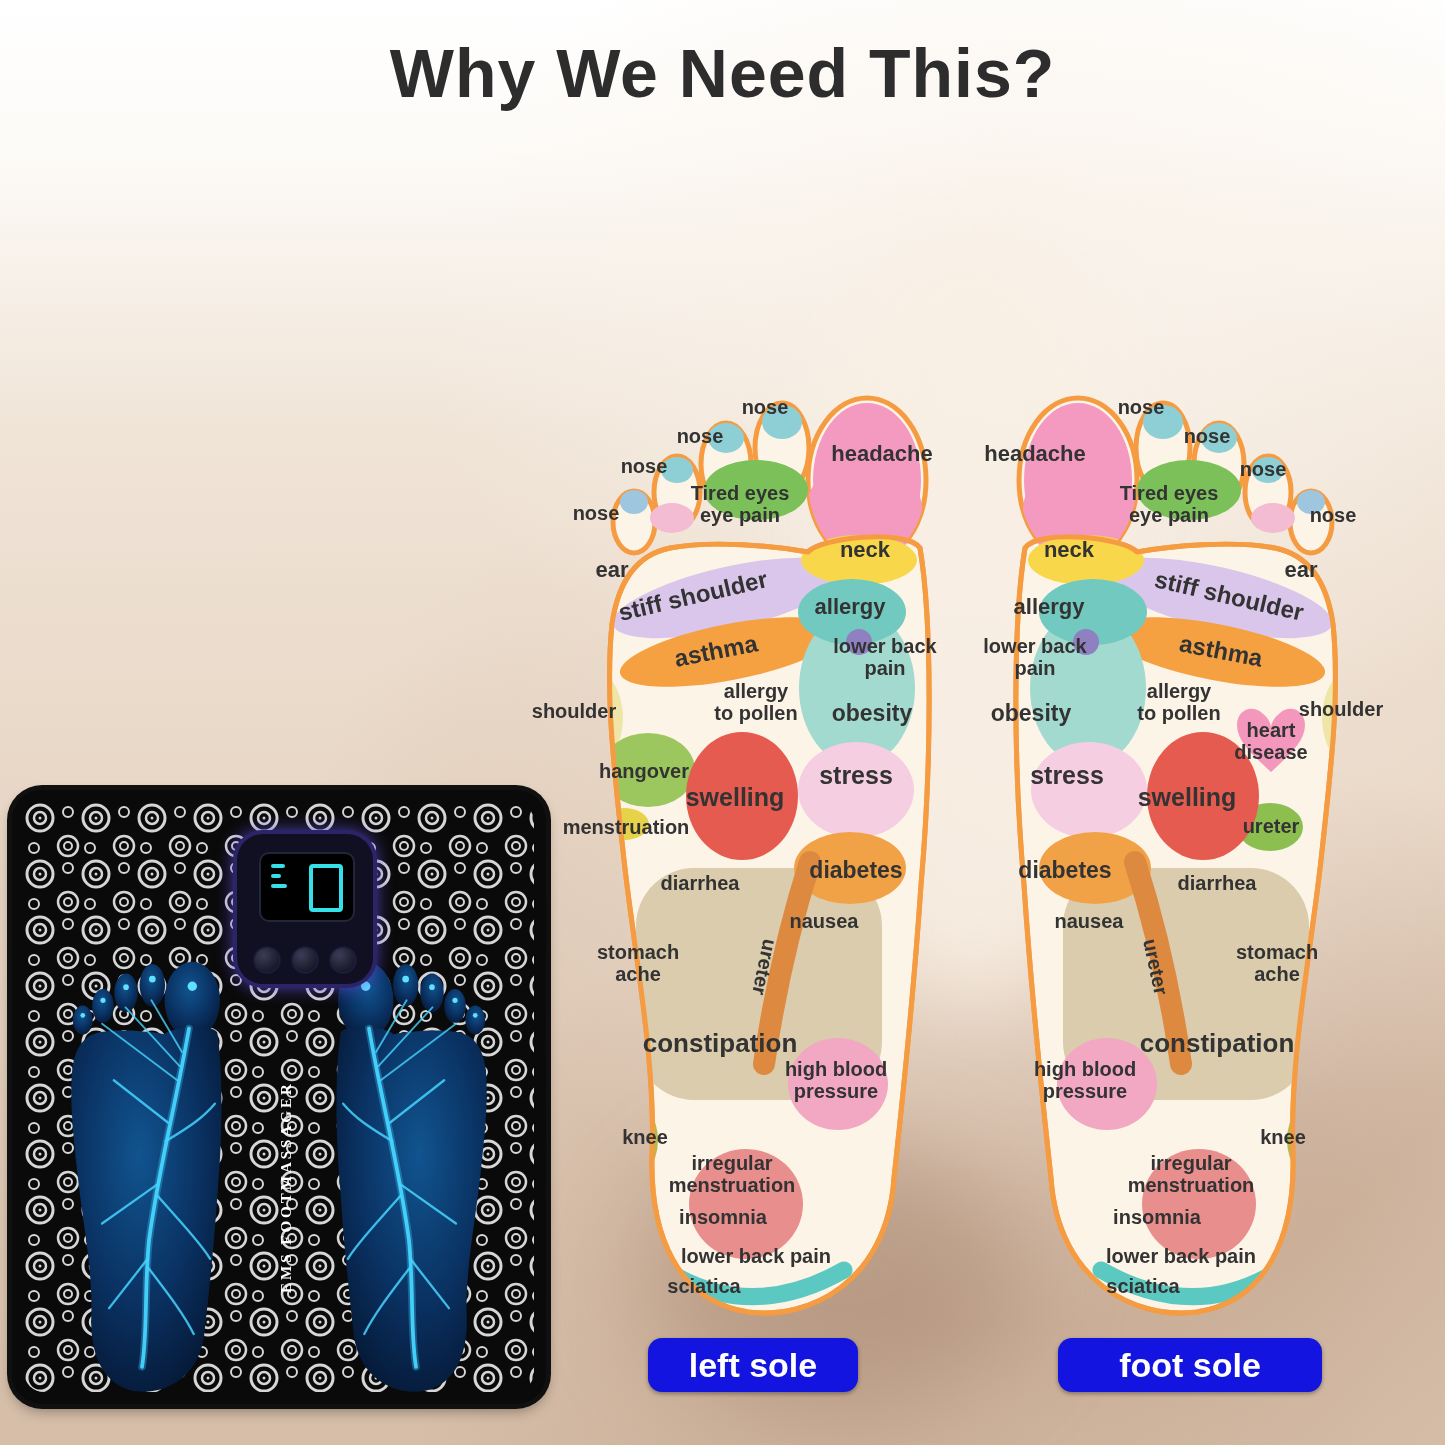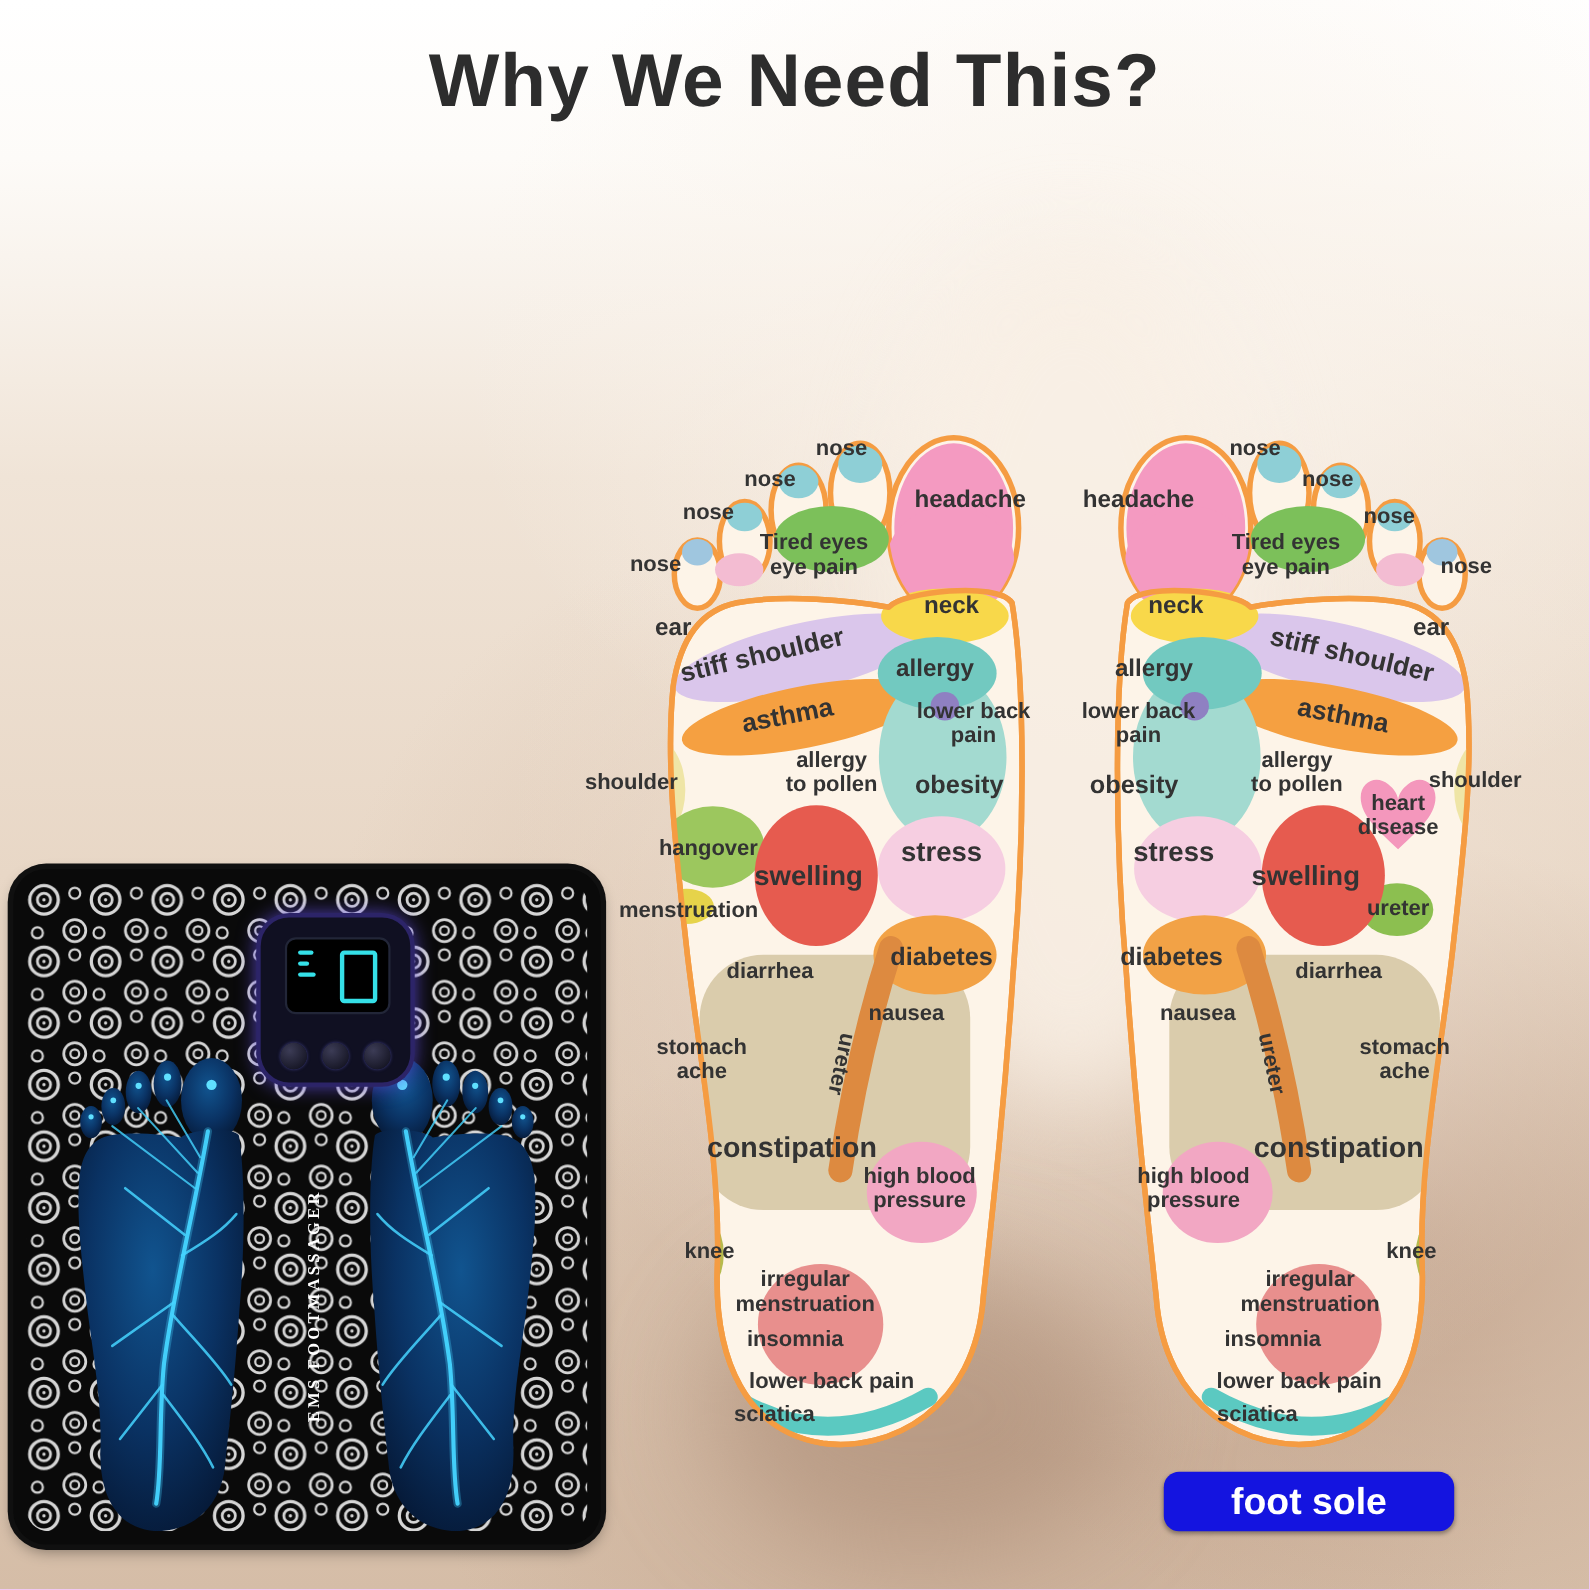--- a/index.html
+++ b/index.html
@@ -346,15 +346,16 @@
         <div class="seg big"></div>
       </div>
       <div class="btn b1"></div>
       <div class="btn b2"></div>
       <div class="btn b3"></div>
     </div>
 
     <div class="brand">EMS FOOTMASSAGER</div>
   </div>
 
+  <div class="sole-btn" id="left-sole-btn">left sole</div>
   <div class="sole-btn" id="right-sole-btn">foot sole</div>
 
 </div>
 
 </body></html>

